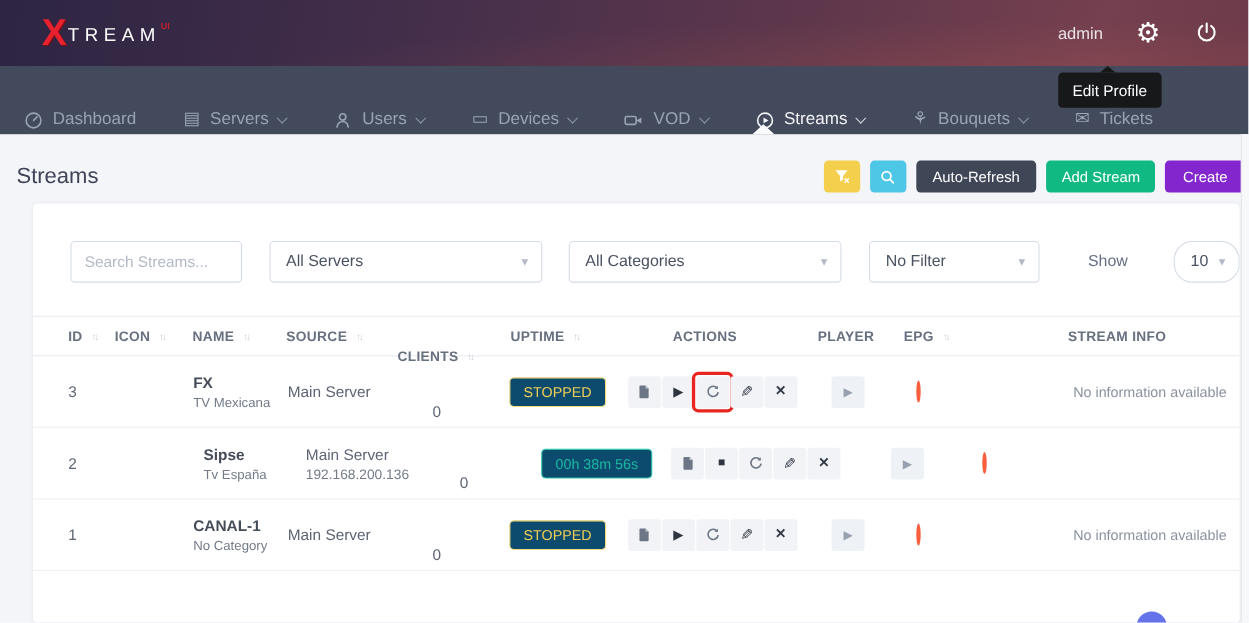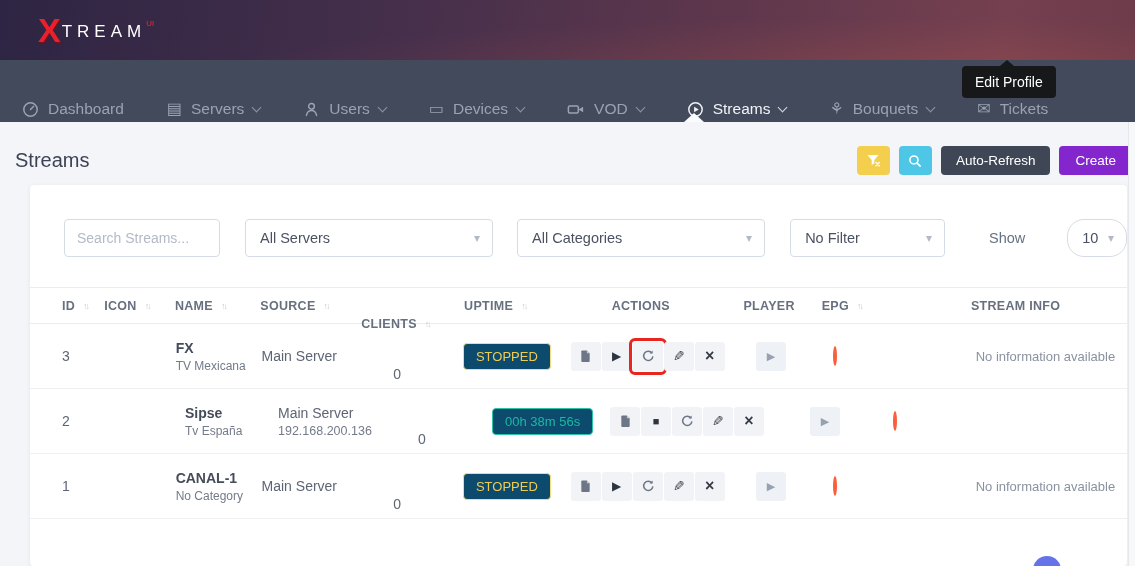--- a/index.html
+++ b/index.html
@@ -122,20 +122,32 @@
 </style>
 </head>
 <body>
 
 <div class="topbar">
   <div class="logo">
     <span class="logo-x">X</span>
     <span class="logo-rest">TREAM</span>
     <span class="logo-sup">UI</span>
   </div>
+  <div class="topbar-right">
+    <span class="username">admin</span>
+    <span class="icon-btn">
+      <span class="gear-glyph">⚙</span>
+    </span>
+    <span class="icon-btn">
+      <svg width="24" height="24" viewBox="0 0 24 24" fill="none" stroke="#fff" stroke-width="1.9" stroke-linecap="round">
+        <path d="M12 3.5v7.5"></path>
+          <path d="M8 5.6a7.2 7.2 0 1 0 8 0"></path>
+      </svg>
+    </span>
+  </div>
 </div>
 
 <div class="navbar">
   <div class="nav-item">
     <svg width="17" height="17" viewBox="0 0 16 16" fill="none" stroke="currentColor" stroke-width="1.4">
       <circle cx="8" cy="8" r="6.3"></circle>
         <path d="M8 8l3-3" stroke-linecap="round"></path>
     </svg>
     <span>Dashboard</span>
   </div>
@@ -199,20 +211,21 @@
         <path d="M10.8 10.2l3.4 3.4M14.2 10.2l-3.4 3.4" stroke="#fff" stroke-width="1.5" stroke-linecap="round"></path>
       </svg>
     </button>
     <button class="btn btn-sq btn-search">
       <svg width="14" height="14" viewBox="0 0 16 16" fill="none" stroke="#fff" stroke-width="1.8" stroke-linecap="round">
         <circle cx="6.8" cy="6.8" r="4.6"></circle>
           <path d="M10.4 10.4l3.5 3.5"></path>
       </svg>
     </button>
     <button class="btn btn-dark">Auto-Refresh</button>
+    <button class="btn btn-green">Add Stream</button>
     <button class="btn btn-purple">Create</button>
   </div>
 </div>
 
 <div class="card">
 
   <div class="filter-row">
     <input class="text-input" type="text" placeholder="Search Streams..." style="">
     <div class="selectbox w250 gap25">
       <span>All Servers</span>

